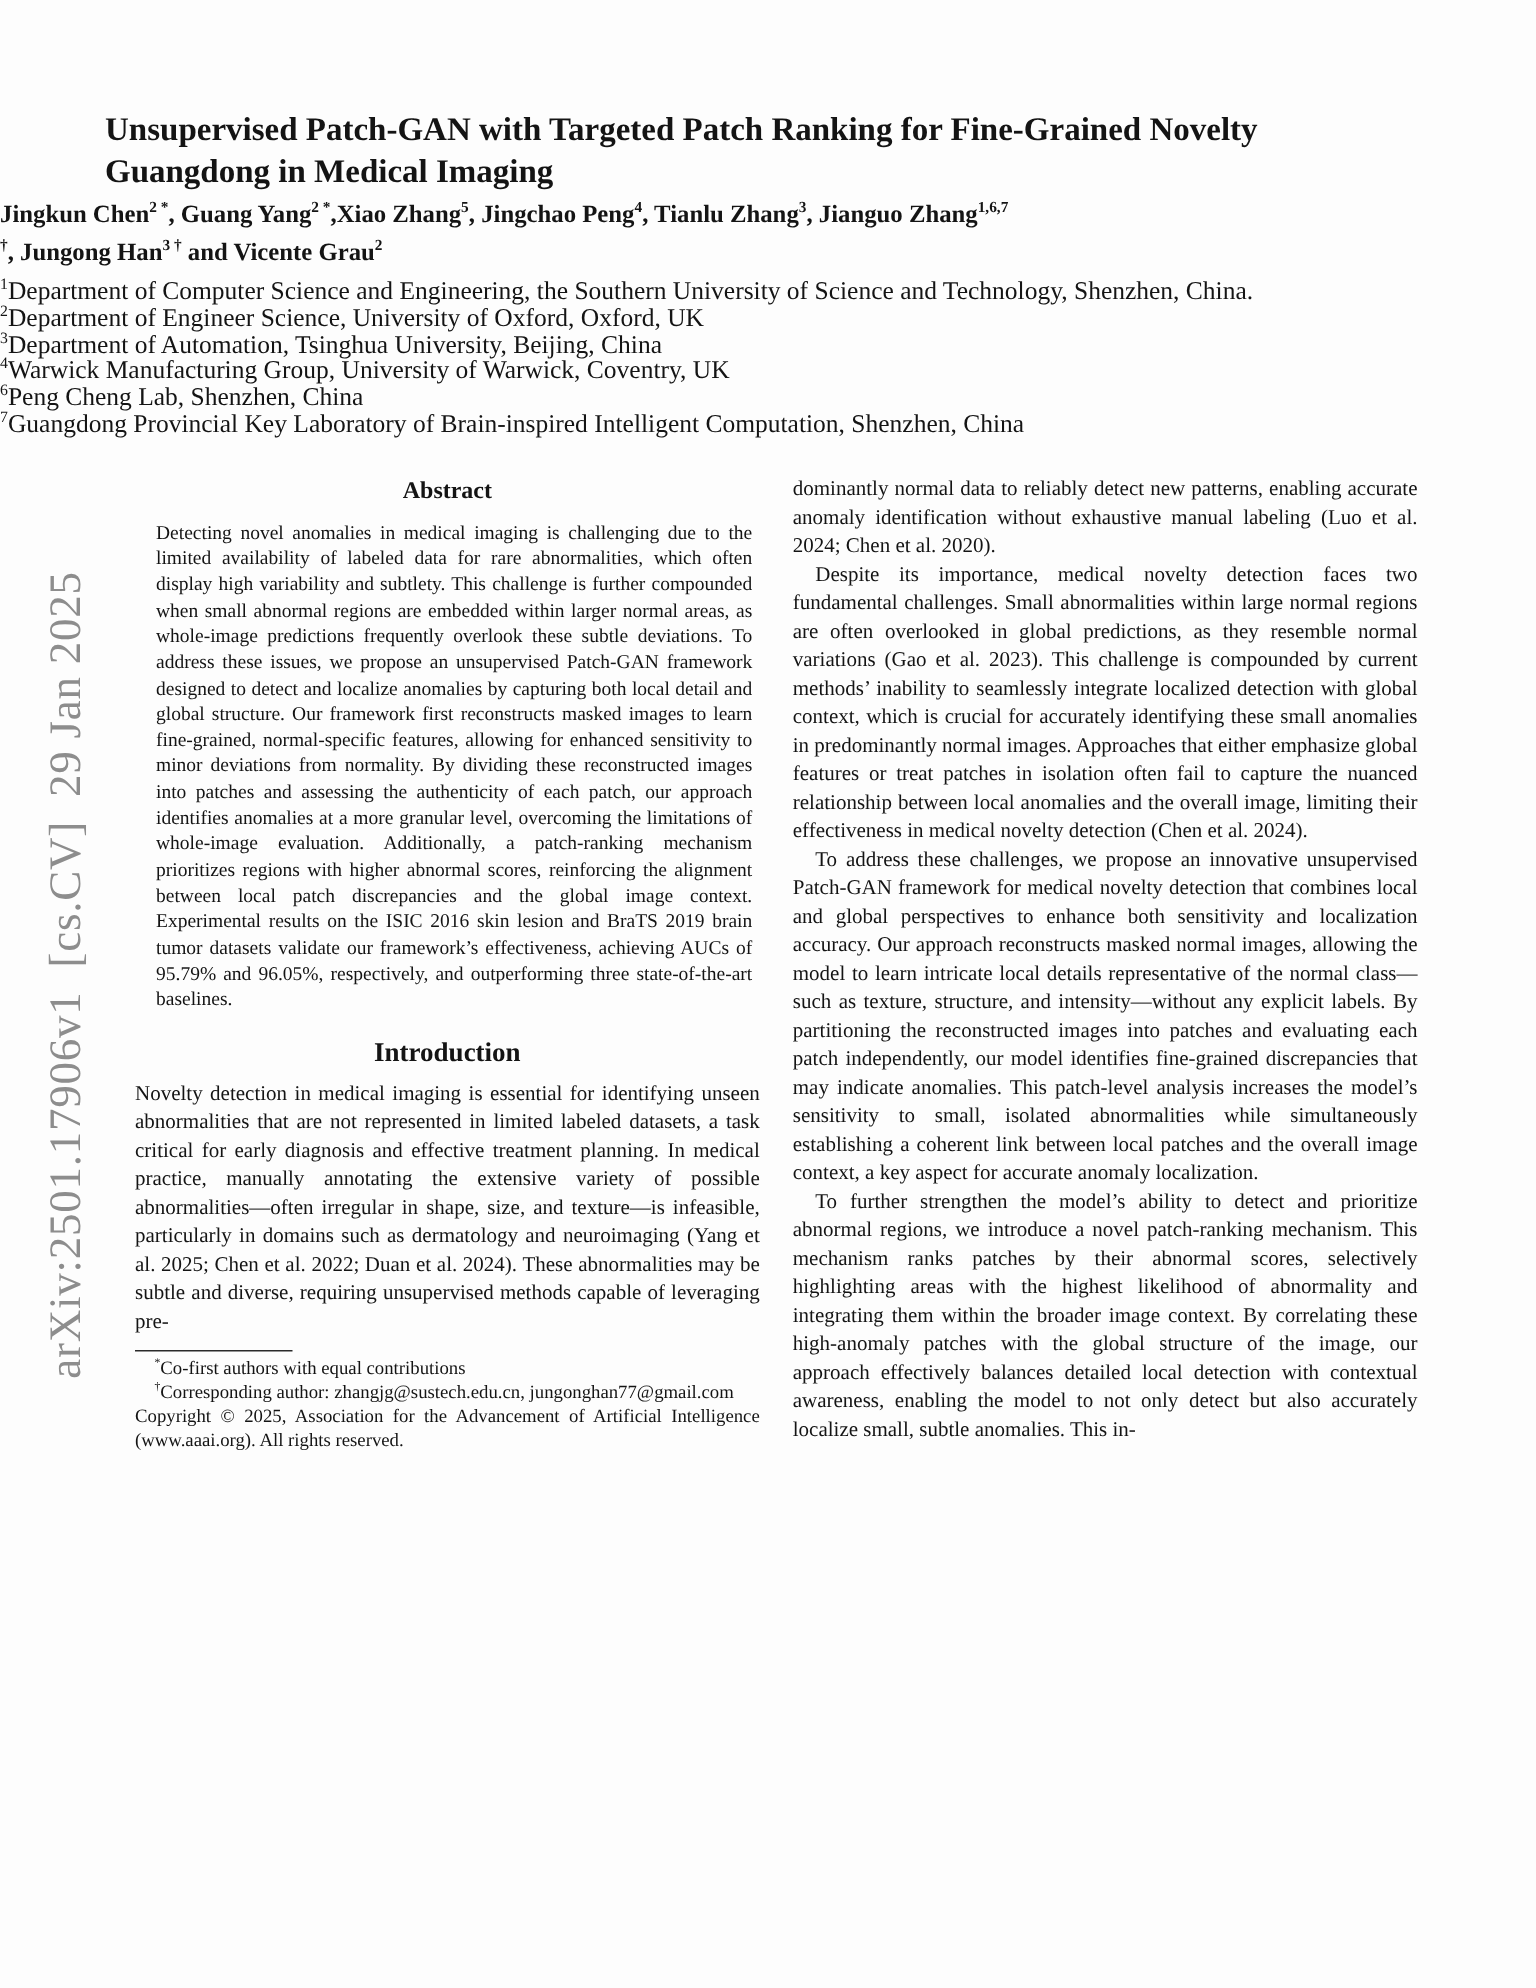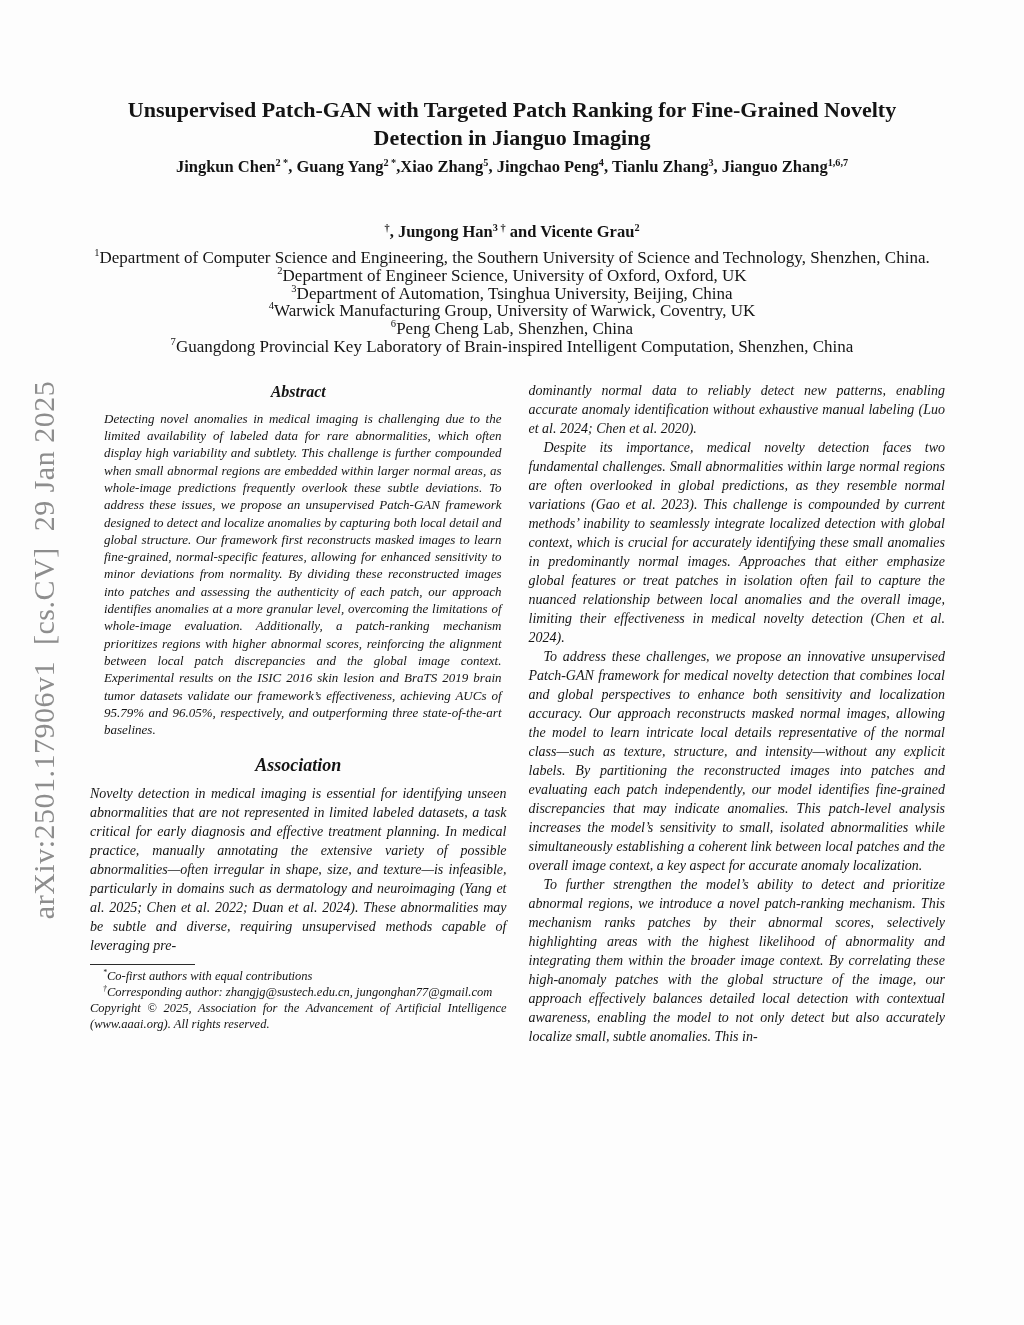--- a/index.html
+++ b/index.html
@@ -18,37 +18,37 @@
     position:absolute;
     left:-303px; top:630px;
     width:700px; height:40px;
     transform:rotate(-90deg);
     font-size:30px;
     color:#8d8d8d;
     text-align:center;
     white-space:pre;
     letter-spacing:0.5px;
   }
-  header { text-align:center; padding-top:96px; }
+  header { padding-top:72px; }
   .title {
     font-size:22px; font-weight:bold; line-height:28px;
     margin:0 70px;
   }
-  .authors { font-size:16.5px; font-weight:bold; line-height:25px;margin-top:40px; }
+  .authors { font-size:16.5px; font-weight:bold; line-height:25px; }
   .authors-first { margin-top:2px; }
   sup { font-size:62%; line-height:0; }
   .affils { font-size:17px; line-height:17.8px; margin-top:5px; }
   .affil-line { white-space:nowrap; }
 
   .cols {
     display:flex; gap:22px;
     padding:0 79px 0 90px;
     margin-top:25px;
   }
-  .col { flex:1 1 0; min-width:0;font-style:italic; }
+  .col { flex:1 1 0; min-width:0; }
 
   .abs-h {
     text-align:center; font-size:16px; font-weight:bold;
     margin:2px 0 9px 0;
   }
   .abstract {
     font-size:13px; line-height:17.3px;
     text-align:justify; hyphens:auto; -webkit-hyphens:auto;
     margin:0 5px 0 14px;
   }
@@ -69,39 +69,39 @@
   .fn-ind { text-indent:13px; }
 </style>
 </head>
 <body>
 
 <div class="page">
 
   <div class="watermark">arXiv:2501.17906v1  [cs.CV]  29 Jan 2025</div>
 
   <header>
-    <h1 class="title"><span>Unsupervised Patch-GAN with Targeted Patch Ranking for Fine-Grained Novelty</span><br><span>Detection in Jianguo Imaging</span></h1>
+    <h1 class="title"><span>Unsupervised Patch-GAN with Targeted Patch Ranking for Fine-Grained Novelty</span><br><span>Guangdong in Medical Imaging</span></h1>
     <div class="authors authors-first">Jingkun Chen<sup>2 *</sup>, Guang Yang<sup>2 *</sup>,Xiao Zhang<sup>5</sup>, Jingchao Peng<sup>4</sup>, Tianlu Zhang<sup>3</sup>, Jianguo Zhang<sup>1,6,7</sup></div>
     <div class="authors"><sup>†</sup>, Jungong Han<sup>3 †</sup> and Vicente Grau<sup>2</sup></div>
     <div class="affils">
         <div class="affil-line"><sup>1</sup>Department of Computer Science and Engineering, the Southern University of Science and Technology, Shenzhen, China.</div>
         <div class="affil-line"><sup>2</sup>Department of Engineer Science, University of Oxford, Oxford, UK</div>
         <div class="affil-line"><sup>3</sup>Department of Automation, Tsinghua University, Beijing, China</div>
         <div class="affil-line"><sup>4</sup>Warwick Manufacturing Group, University of Warwick, Coventry, UK</div>
         <div class="affil-line"><sup>6</sup>Peng Cheng Lab, Shenzhen, China</div>
         <div class="affil-line"><sup>7</sup>Guangdong Provincial Key Laboratory of Brain-inspired Intelligent Computation, Shenzhen, China</div>
       </div>
   </header>
 
   <div class="cols">
 
     <section class="col">
       <h2 class="abs-h">Abstract</h2>
       <p class="abstract">Detecting novel anomalies in medical imaging is challenging due to the limited availability of labeled data for rare abnormalities, which often display high variability and subtlety. This challenge is further compounded when small abnormal regions are embedded within larger normal areas, as whole-image predictions frequently overlook these subtle deviations. To address these issues, we propose an unsupervised Patch-GAN framework designed to detect and localize anomalies by capturing both local detail and global structure. Our framework first reconstructs masked images to learn fine-grained, normal-specific features, allowing for enhanced sensitivity to minor deviations from normality. By dividing these reconstructed images into patches and assessing the authenticity of each patch, our approach identifies anomalies at a more granular level, overcoming the limitations of whole-image evaluation. Additionally, a patch-ranking mechanism prioritizes regions with higher abnormal scores, reinforcing the alignment between local patch discrepancies and the global image context. Experimental results on the ISIC 2016 skin lesion and BraTS 2019 brain tumor datasets validate our framework’s effectiveness, achieving AUCs of 95.79% and 96.05%, respectively, and outperforming three state-of-the-art baselines.</p>
-      <h2 class="sec-h">Association</h2>
+      <h2 class="sec-h">Introduction</h2>
       <p class="body-p">Novelty detection in medical imaging is essential for identifying unseen abnormalities that are not represented in limited labeled datasets, a task critical for early diagnosis and effective treatment planning. In medical practice, manually annotating the extensive variety of possible abnormalities—often irregular in shape, size, and texture—is infeasible, particularly in domains such as dermatology and neuroimaging (Yang et al. 2025; Chen et al. 2022; Duan et al. 2024). These abnormalities may be subtle and diverse, requiring unsupervised methods capable of leveraging pre-</p>
       <div class="footnotes">
         <div class="fnrule"></div>
         <p class="fn fn-ind"><sup>*</sup>Co-first authors with equal contributions</p>
         <p class="fn fn-ind"><sup>†</sup>Corresponding author: zhangjg@sustech.edu.cn, jungonghan77@gmail.com</p>
         <p class="fn">Copyright © 2025, Association for the Advancement of Artificial Intelligence (www.aaai.org). All rights reserved.</p>
       </div>
     </section>
 
     <section class="col">

